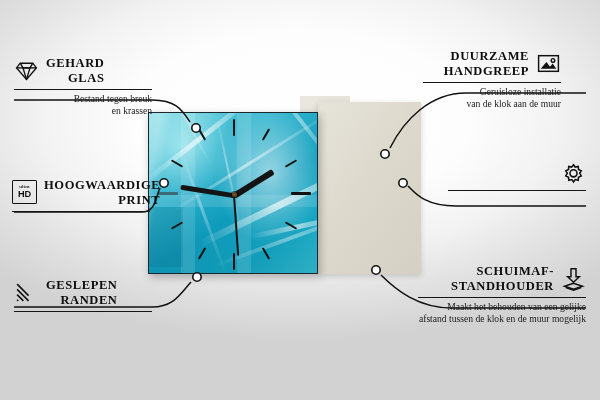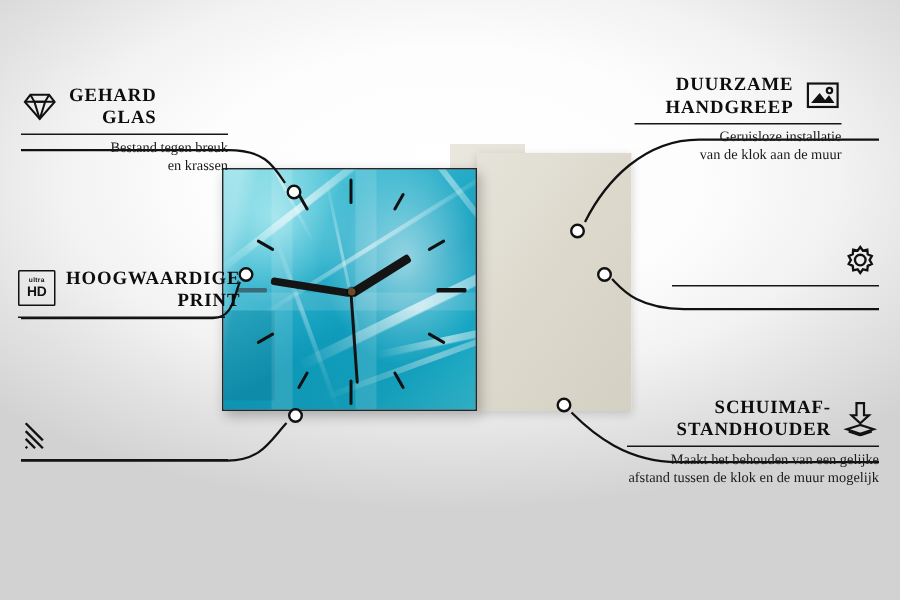--- a/index.html
+++ b/index.html
@@ -212,20 +212,22 @@
       <span class="co-icon">
         <svg viewBox="0 0 24 24">
             <g fill="none" stroke="currentColor" stroke-width="1.5">
           <path d="M3 4 L14 15"></path>
               <path d="M3 9 L14 20"></path>
               <path d="M3 14 L9 20"></path>
               <path d="M3 19 L4 20"></path>
         </g>
           </svg>
       </span>
+      <span class="co-title">GESLEPEN
+RANDEN</span>
     </div>
     <div class="co-rule"></div>
   </div>
 
   <div class="callout right" style="left:423px; top:49px; width:138px; text-align:right;">
     <div class="co-head" style="justify-content:flex-end;">
       <span class="co-title">DUURZAME
 HANDGREEP</span>
       <span class="co-icon">
         <svg viewBox="0 0 24 24">

